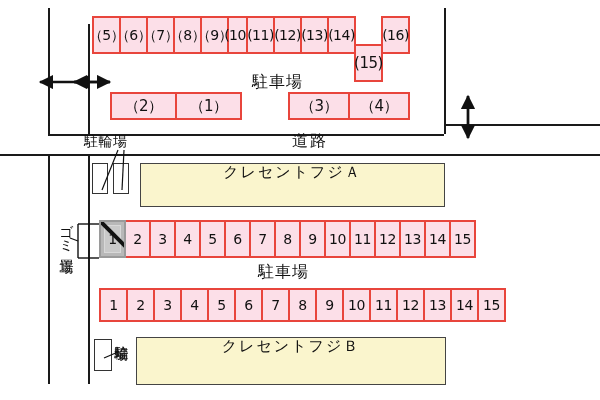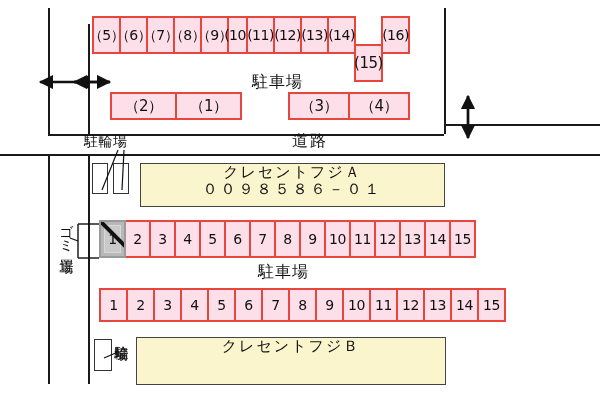--- a/index.html
+++ b/index.html
@@ -121,21 +121,20 @@
     </div>
 
   <div class="lbl road-label" style="left:292px;top:131px;">道路</div>
 
   <div class="lbl mid" style="left:84px;top:133px;">駐輪場</div>
   <div class="bikebox" style="left:92px;top:163px;width:16px;height:31px;"></div>
   <div class="bikebox" style="left:113px;top:163px;width:16px;height:31px;"></div>
 
   <div class="building" style="left:140px;top:163px;width:305px;height:44px;">
     <div class="l1">クレセントフジＡ</div>
-    <div class="l2">００９８５８６－０１</div>
   </div>
 
   <div class="lbl vert" style="left:58px;top:214px;">ゴミ置場</div>
 
   <div class="row" id="building-a-row" style="left:99px;top:220px;">
       <div class="cell gomi" style="width: 27px; height: 38px; font-size: 14px;">
         <span class="inner"></span>
         <svg class="slash" viewBox="0 0 100 100" preserveAspectRatio="none">
           <line x1="0" y1="0" x2="100" y2="100" stroke="#111" stroke-width="4" vector-effect="non-scaling-stroke"></line>
         </svg>

